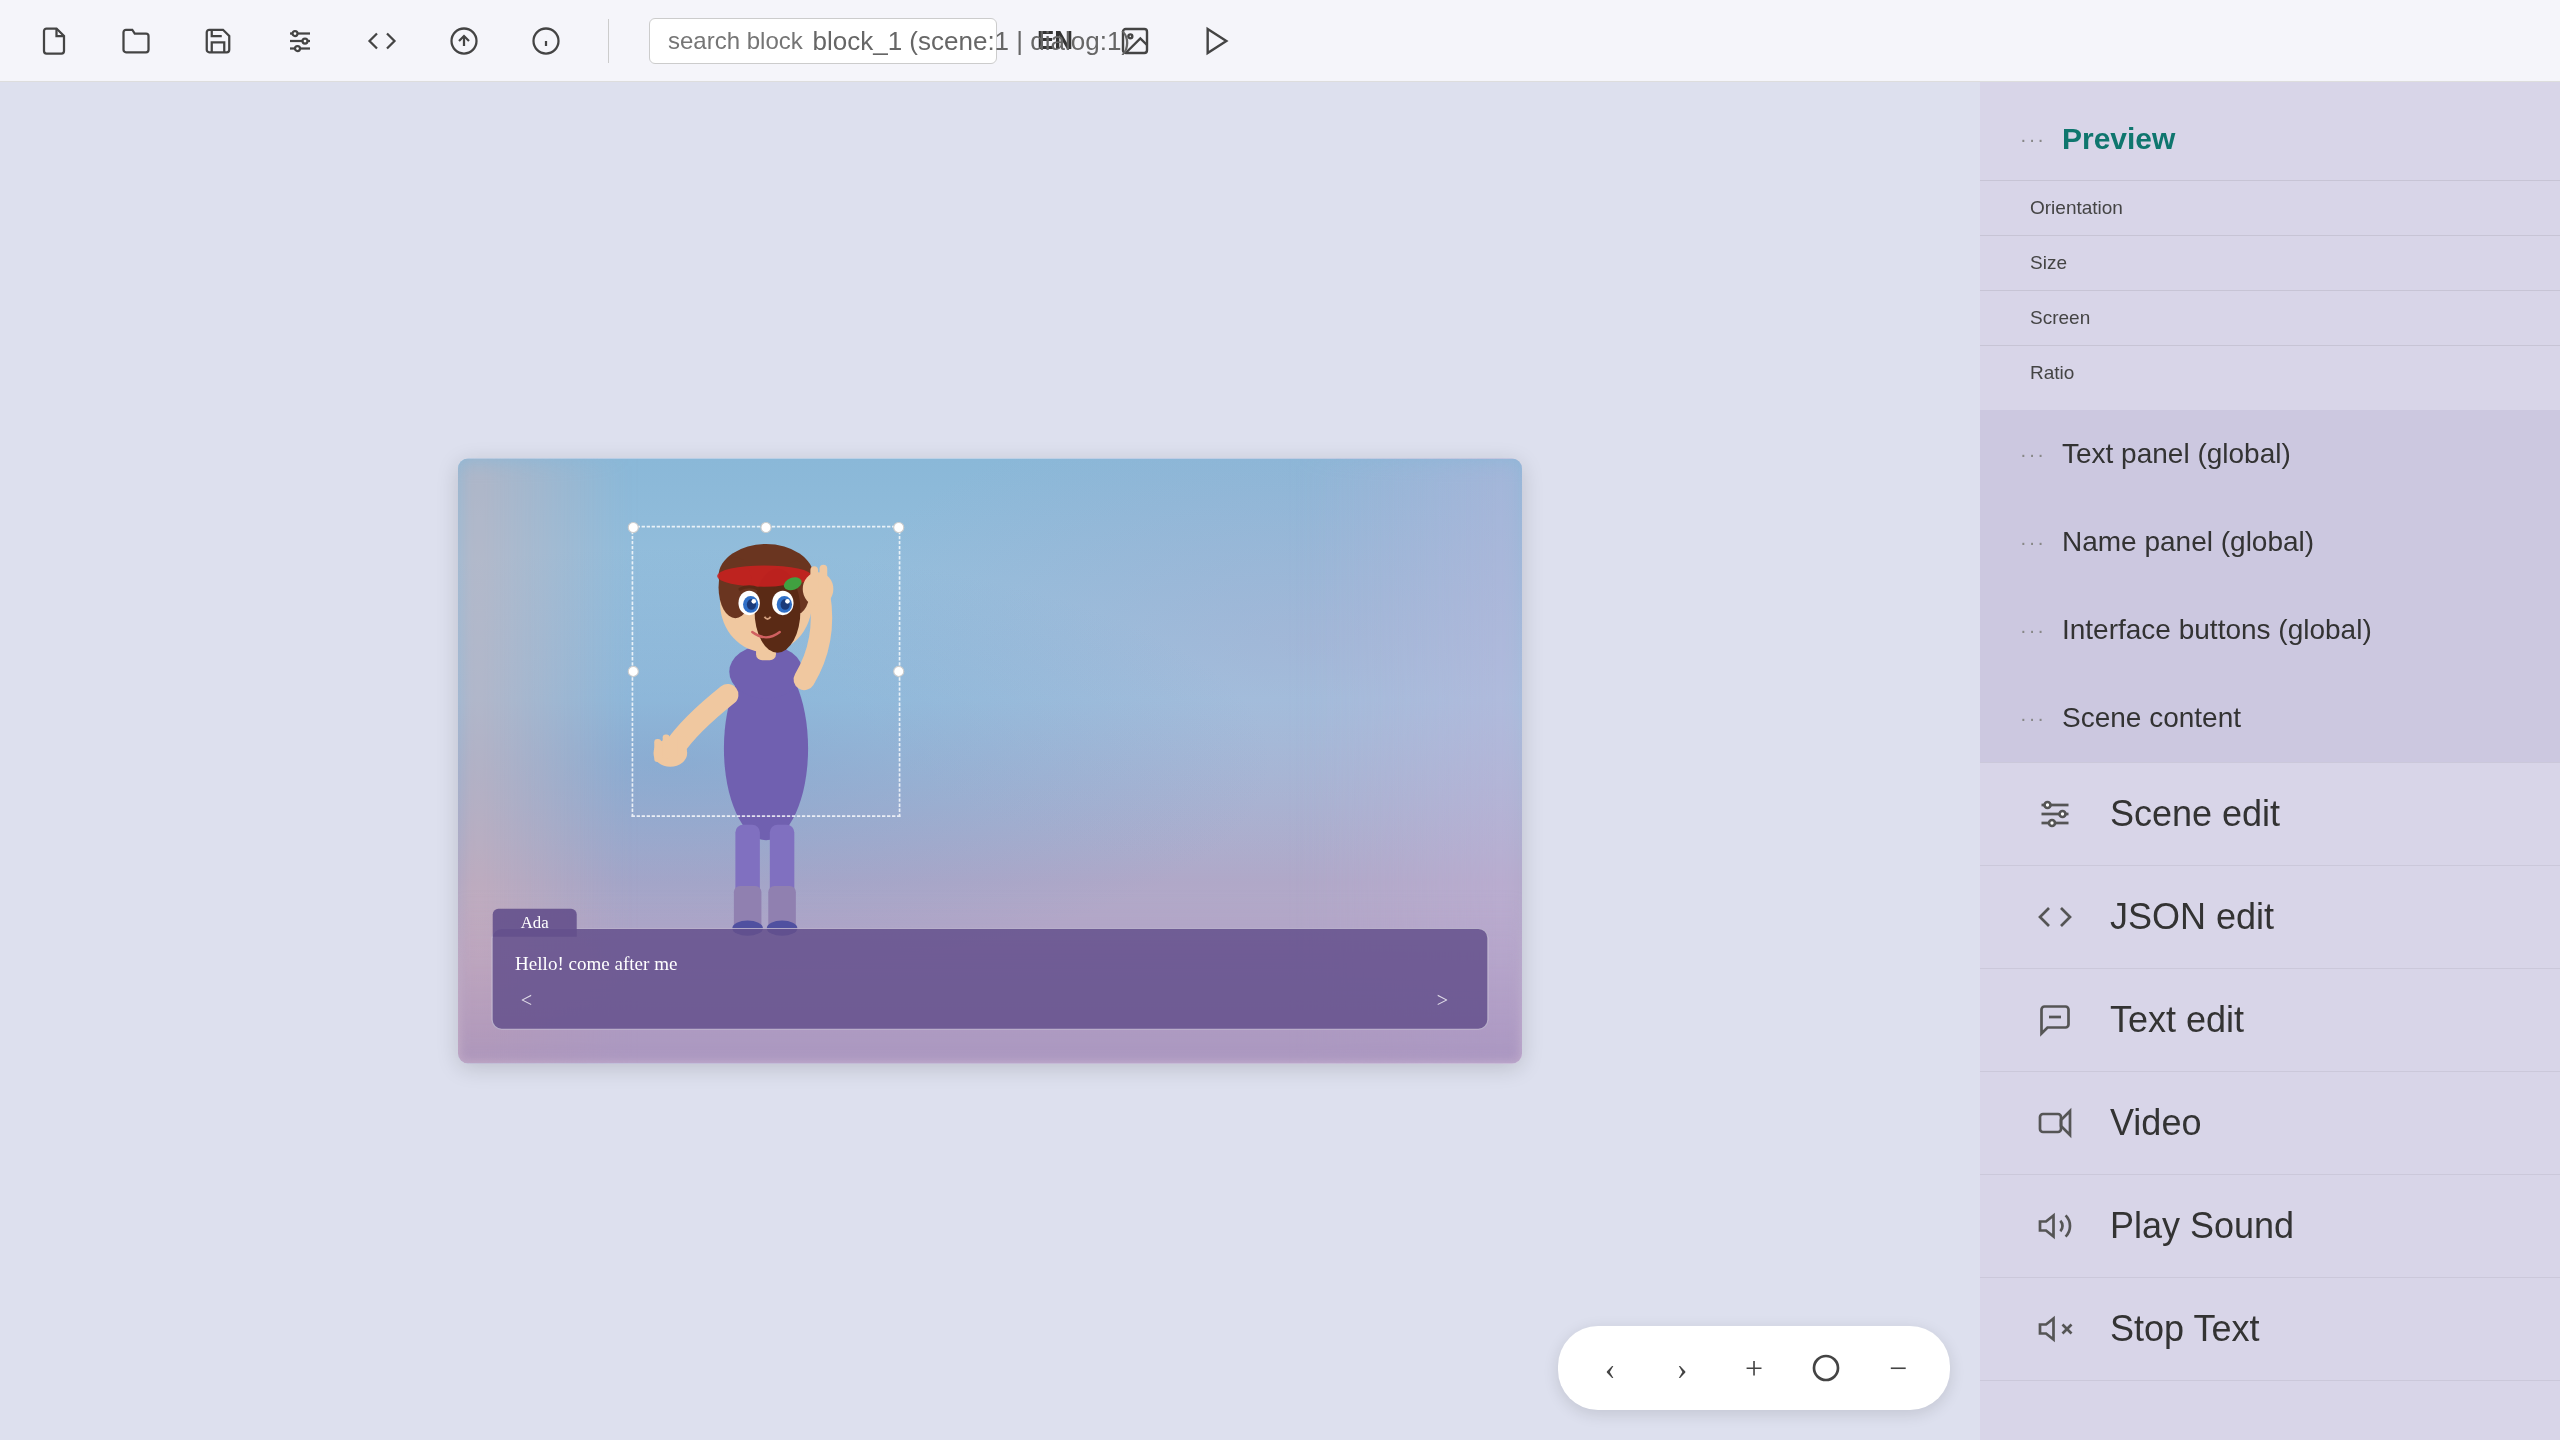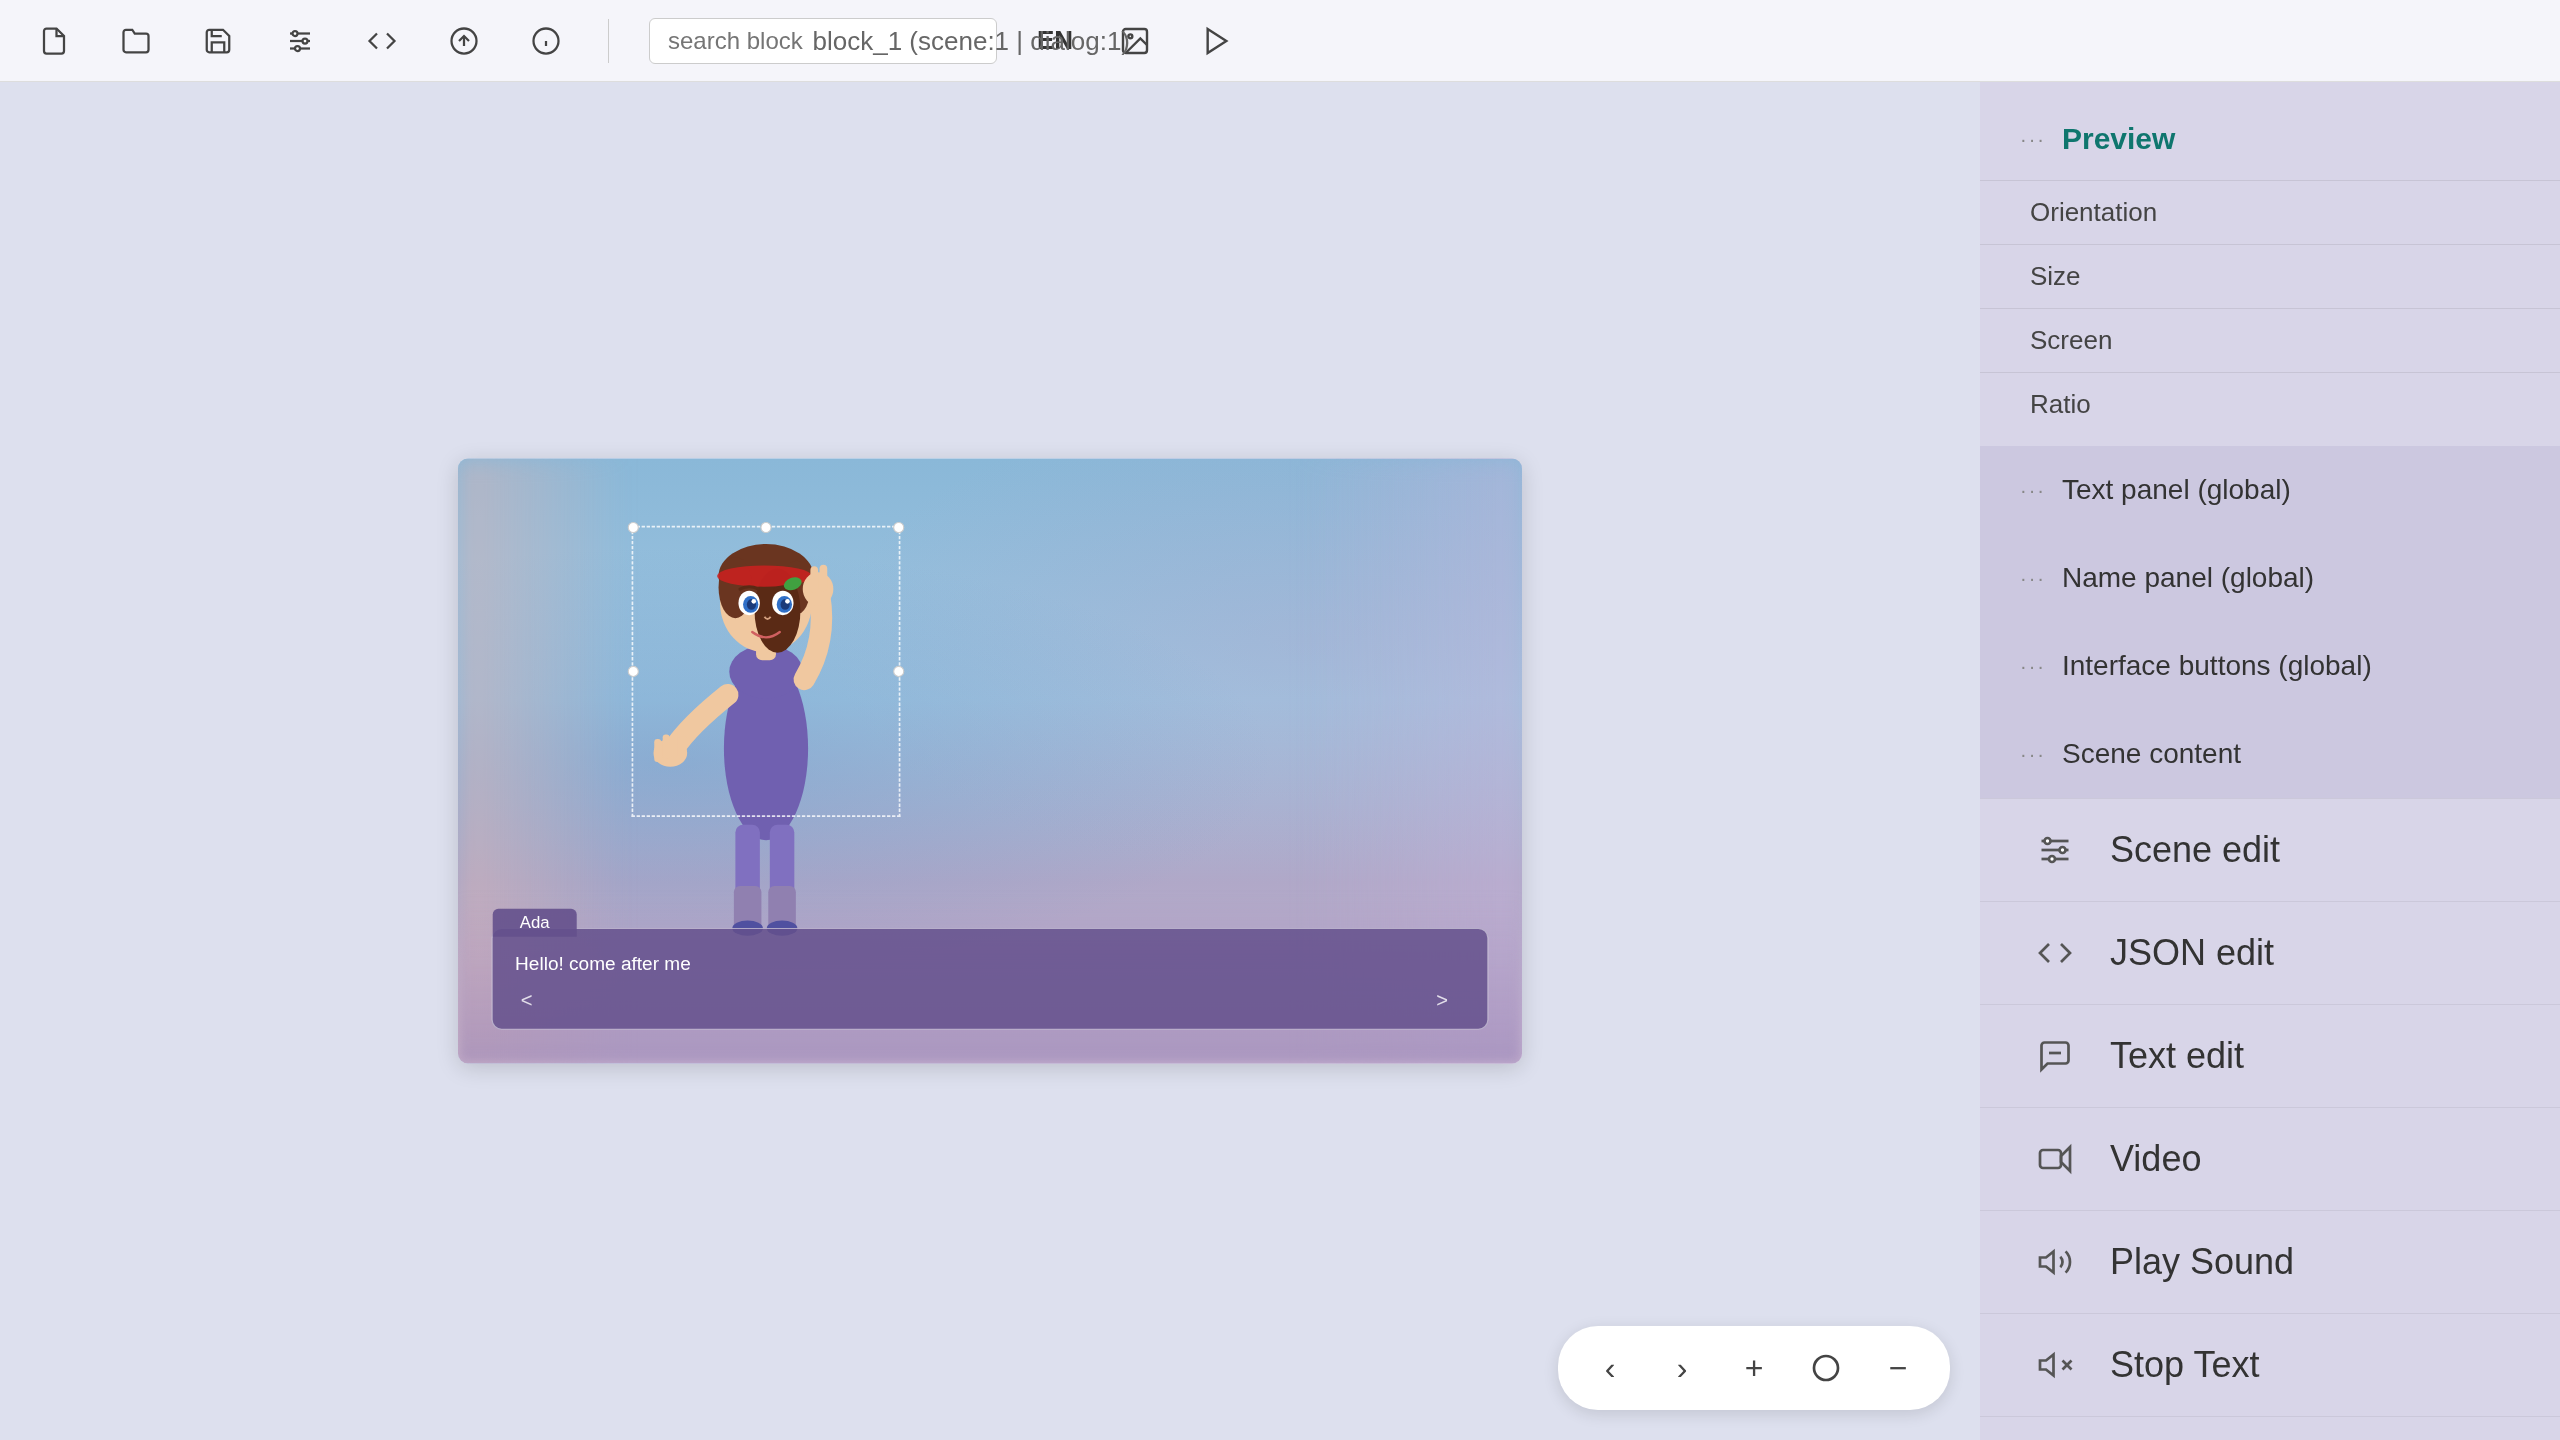--- a/index.html
+++ b/index.html
@@ -86,20 +86,21 @@
     
     .canvas-area {
       flex: 1;
       background: #dde0ee;
       display: flex;
       flex-direction: column;
       align-items: flex-start;
       justify-content: center;
       position: relative;
       padding: 40px;
+      font-family: Liberation Serif, serif;
     }
 
     
     .scene-canvas {
       width: 1920px;
       max-width: 1900px;
       height: 1080px;
       max-height: 1080px;
       border-radius: 18px;
       overflow: hidden;
@@ -306,21 +307,21 @@
       color: #0f766e;
     }
     .preview-row {
       display: flex;
       align-items: center;
       padding: 16px 50px;
       justify-content: space-between;
       border-top: 1px solid rgba(0,0,0,0.08);
     }
     .preview-row-label {
-      font-size: 26px;
+      font-size: 19px;
       color: #444;
     }
     .ratio-slider {
       display: flex;
       align-items: center;
       gap: 12px;
       flex: 1;
       justify-content: flex-end;
     }
 

